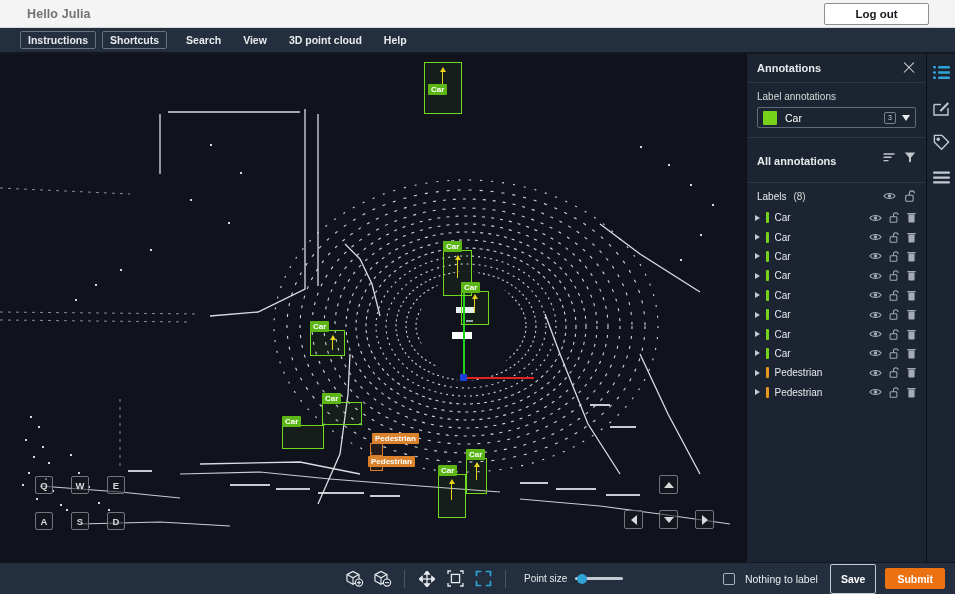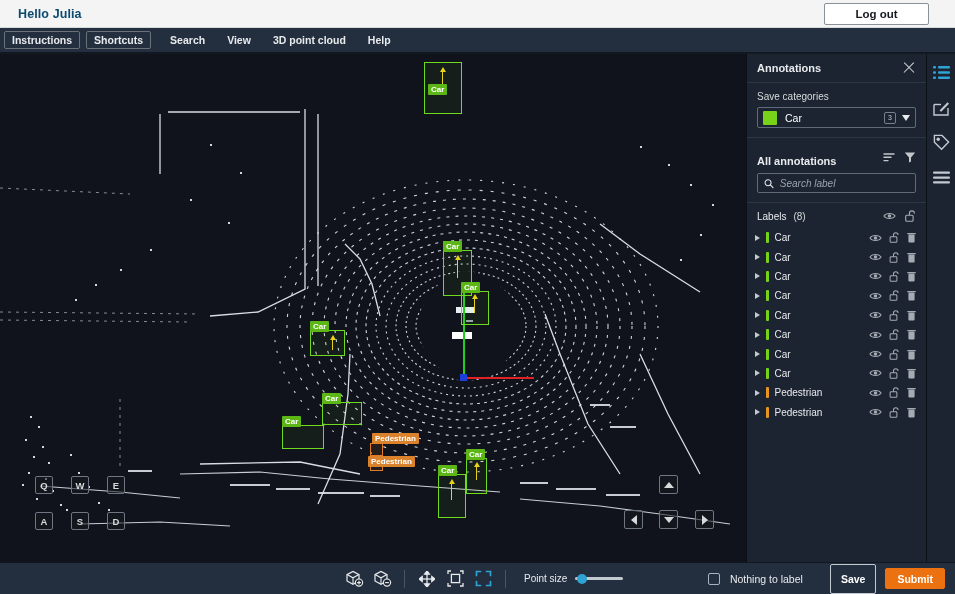--- a/index.html
+++ b/index.html
@@ -13,41 +13,41 @@
 
   
   .topbar {
     height: 28px; width: 955px;
     background: #f4f4f4;
     border-bottom: 1px solid #d5dbdb;
     display: flex; align-items: center;
     position: relative;
   }
   .topbar-title {
-    font-size: 12.5px; font-weight: bold; color: #0c4a6e;
-    margin-left: 18px; letter-spacing: .1px;
+    font-size: 12.5px; font-weight: bold; color: #737373;
+    margin-left: 27px; letter-spacing: .1px;
   }
   .logout-btn {
     position: absolute; right: 26px; top: 3px;
     width: 105px; height: 22px;
     background: #fff;
     border: 1px solid #879196;
     border-radius: 2px;
     font-size: 11.5px; font-weight: bold; color: #16191f;
     display: flex; align-items: center; justify-content: center;
     cursor: pointer;
   }
 
   
   .menubar {
     height: 25px; width: 955px;
     background: #232f3e;
     border-bottom: 1px solid #0f1723;
     display: flex; align-items: center;
-    padding-left: 4px;
+    padding-left: 20px;
     gap: 0px;
   }
   .menu-btn {
     height: 18px;
     padding: 0 7px;
     margin-right: 6px;
     border: 1px solid #6a7178;
     border-radius: 2px;
     color: #e8eaed; font-size: 10.5px; font-weight: bold;
     display: flex; align-items: center;
@@ -241,21 +241,21 @@
   }
   .bb-center { display: flex; align-items: center; margin-left: 340px; gap: 0px; }
   .bb-icon { width: 28px; height: 22px; display: flex; align-items: center; justify-content: center; cursor: pointer; }
   .bb-sep { width: 1px; height: 18px; background: #4a5564; margin: 0 8px; }
   .ptsize-label { font-size: 10px; color: #e8eaed; margin-left: 10px; margin-right: 8px; }
   .slider { width: 48px; height: 3px; background: #c3c9d1; border-radius: 2px; position: relative; cursor: pointer; }
   .slider-knob { position: absolute; left: 2px; top: -3.5px; width: 10px; height: 10px; border-radius: 50%; background: #2fa3d4; }
 
   .bb-right { margin-left: auto; display: flex; align-items: center; padding-right: 10px; gap: 9px; }
   .chk { width: 12px; height: 12px; border: 1px solid #aab3bd; border-radius: 2px; background: transparent; cursor: pointer; }
-  .chk-label { font-size: 10.5px; color: #e8eaed; margin-left: 1px; margin-right: 18px; }
+  .chk-label { font-size: 10.5px; color: #e8eaed; margin-left: 1px; margin-right: 3px; }
   .btn-save {
     height: 21px; padding: 14px 10px;
     background: #232f3e; border: 1px solid #c3c9d1; border-radius: 2px;
     color: #fff; font-size: 10.5px; font-weight: bold;
     display: flex; align-items: center; cursor: pointer;
   }
   .btn-submit {
     height: 21px; padding: 0 11px;
     background: #ec7211; border: 1px solid #ec7211; border-radius: 2px;
     color: #fff; font-size: 10.5px; font-weight: bold;
@@ -458,21 +458,21 @@
     </div>
   </div>
 
   <div class="panel">
     <div class="panel-head">
       <div class="panel-head-title">Annotations</div>
       <div class="close-x"></div>
     </div>
 
     <div class="section">
-      <div class="section-label">Save categories</div>
+      <div class="section-label">Label annotations</div>
       <div class="category-select">
         <div class="swatch"></div>
         <div class="category-name">Car</div>
         <div class="keybadge">3</div>
         <div class="caret"></div>
       </div>
     </div>
 
     <div class="section">
       <div class="allrow">
@@ -483,27 +483,20 @@
               <line x1="1" y1="3" x2="11" y2="3"></line>
                 <line x1="1" y1="6.3" x2="8" y2="6.3"></line>
                 <line x1="1" y1="9.6" x2="5" y2="9.6"></line>
             </g>
           </svg>
           <svg class="ic" width="12" height="12" viewBox="0 0 12 12">
             <path d="M0.8 1.6 H11.2 L7 6.4 V10.6 L5 11.6 V6.4 Z" fill="#e8eaed"></path>
           </svg>
         </div>
       </div>
-      <div class="searchbox">
-        <svg width="11" height="11" viewBox="0 0 12 12">
-          <circle cx="5" cy="5" r="3.7" fill="none" stroke="#e8eaed" stroke-width="1.3"></circle>
-          <line x1="7.8" y1="7.8" x2="11" y2="11" stroke="#e8eaed" stroke-width="1.4" stroke-linecap="round"></line>
-        </svg>
-        <input class="search-input" value="" placeholder="Search label" style="">
-      </div>
     </div>
 
     <div class="labels-head">
       <div class="labels-head-txt">Labels</div>
       <div class="labels-count">(8)</div>
       <div class="labels-head-icons">
         <svg class="ic" width="13" height="10" viewBox="0 0 14 10">
           <path d="M1 5 C3.3 1.4 10.7 1.4 13 5 C10.7 8.6 3.3 8.6 1 5 Z" fill="none" stroke="#c3c9d1" stroke-width="1.1"></path>
           <circle cx="7" cy="5" r="1.9" fill="#c3c9d1"></circle>
         </svg>

